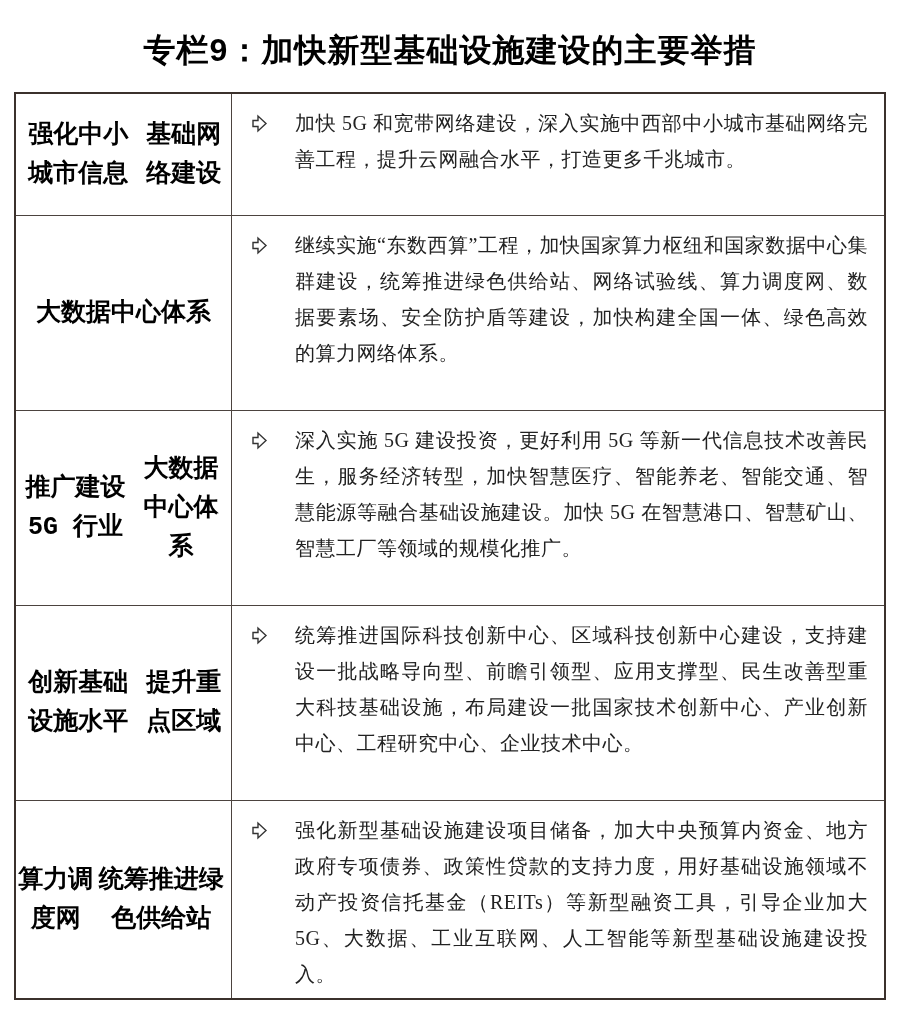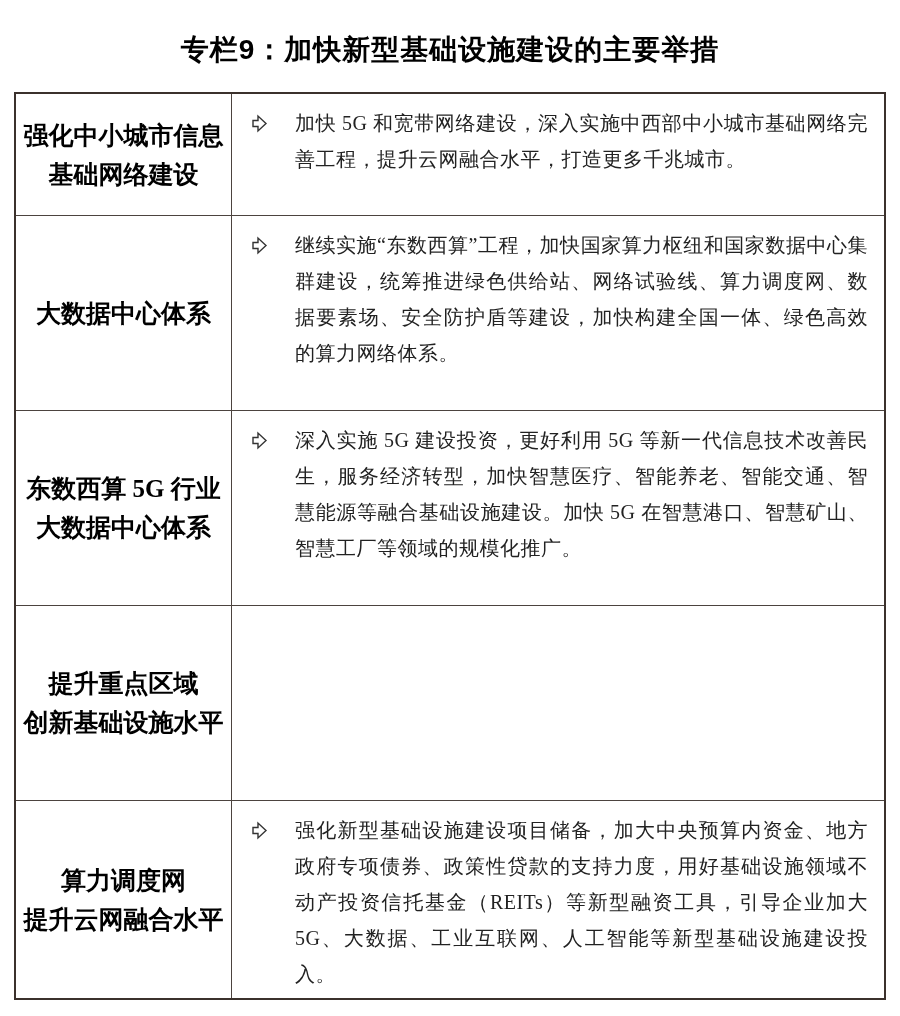--- a/index.html
+++ b/index.html
@@ -9,21 +9,21 @@
     color:#1c1c1c;
     font-family:"Liberation Serif", serif;
     overflow:hidden;
   }
   .page{width:900px;height:1016px;position:relative;}
   .doc-title{
     margin:30px auto 0 auto;
     text-align:center;
     font-family:"Liberation Sans", sans-serif;
     font-weight:bold;
-    font-size:28px;
+    font-size:32px;
     letter-spacing:1px;
     color:#000;
     height:40px;
     line-height:40px;
   }
   .box-table{
     width:868px;
     margin:22px auto 0 auto;
     border:2px solid #3b312c;
     background:#fff;
@@ -34,25 +34,25 @@
   }
   .row + .row{border-top:1px solid #4c433f;}
   .row-h1{min-height:121px;}
   .row-h2{min-height:194px;}
   .row-h3{min-height:192px;}
   .cell-topic{
     width:216px;
     flex:0 0 216px;
     border-right:1px solid #4c433f;
     display:flex;
-    flex-direction:column;
+    flex-direction:row;
     justify-content:center;
     align-items:center;
     text-align:center;
-    font-family:Liberation Serif, serif;
+    font-family:Liberation Mono, monospace;
     font-weight:bold;
     font-size:25px;
     line-height:39px;
     color:#000;
     padding:4px 2px;
     box-sizing:border-box;
   }
   .cell-detail{
     flex:1 1 auto;
     display:flex;
@@ -111,44 +111,52 @@
           <svg width="19" height="23" viewBox="0 0 19 23">
               <path d="M3 8.5 L8 8.5 L8 4 L16 11.5 L8 19 L8 14.5 L3 14.5 Z" fill="#ffffff" stroke="#333333" stroke-width="1.4" stroke-linejoin="miter"></path>
             </svg>
         </span>
         <div class="detail-text">继续实施“东数西算”工程，加快国家算力枢纽和国家数据中心集群建设，统筹推进绿色供给站、网络试验线、算力调度网、数据要素场、安全防护盾等建设，加快构建全国一体、绿色高效的算力网络体系。</div>
       </div>
     </div>
 
     <div class="row row-h2">
       <div class="cell-topic">
-        <div>东数西算 5G 行业</div>
+        <div>推广建设 5G 行业</div>
         <div>大数据中心体系</div>
       </div>
       <div class="cell-detail">
         <span class="bullet">
           <svg width="19" height="23" viewBox="0 0 19 23">
               <path d="M3 8.5 L8 8.5 L8 4 L16 11.5 L8 19 L8 14.5 L3 14.5 Z" fill="#ffffff" stroke="#333333" stroke-width="1.4" stroke-linejoin="miter"></path>
             </svg>
         </span>
         <div class="detail-text">深入实施 5G 建设投资，更好利用 5G 等新一代信息技术改善民生，服务经济转型，加快智慧医疗、智能养老、智能交通、智慧能源等融合基础设施建设。加快 5G 在智慧港口、智慧矿山、智慧工厂等领域的规模化推广。</div>
       </div>
     </div>
 
     <div class="row row-h2">
       <div class="cell-topic">
+        <div>创新基础设施水平</div>
         <div>提升重点区域</div>
-        <div>创新基础设施水平</div>
+      </div>
+      <div class="cell-detail">
+        <span class="bullet">
+          <svg width="19" height="23" viewBox="0 0 19 23">
+              <path d="M3 8.5 L8 8.5 L8 4 L16 11.5 L8 19 L8 14.5 L3 14.5 Z" fill="#ffffff" stroke="#333333" stroke-width="1.4" stroke-linejoin="miter"></path>
+            </svg>
+        </span>
+        <div class="detail-text">统筹推进国际科技创新中心、区域科技创新中心建设，支持建设一批战略导向型、前瞻引领型、应用支撑型、民生改善型重大科技基础设施，布局建设一批国家技术创新中心、产业创新中心、工程研究中心、企业技术中心。</div>
       </div>
     </div>
 
     <div class="row row-h3">
       <div class="cell-topic">
         <div>算力调度网</div>
-        <div>提升云网融合水平</div>
+        <div>统筹推进绿色供给站</div>
       </div>
       <div class="cell-detail">
         <span class="bullet">
           <svg width="19" height="23" viewBox="0 0 19 23">
               <path d="M3 8.5 L8 8.5 L8 4 L16 11.5 L8 19 L8 14.5 L3 14.5 Z" fill="#ffffff" stroke="#333333" stroke-width="1.4" stroke-linejoin="miter"></path>
             </svg>
         </span>
         <div class="detail-text">强化新型基础设施建设项目储备，加大中央预算内资金、地方政府专项债券、政策性贷款的支持力度，用好基础设施领域不动产投资信托基金（REITs）等新型融资工具，引导企业加大 5G、大数据、工业互联网、人工智能等新型基础设施建设投入。</div>
       </div>
     </div>

